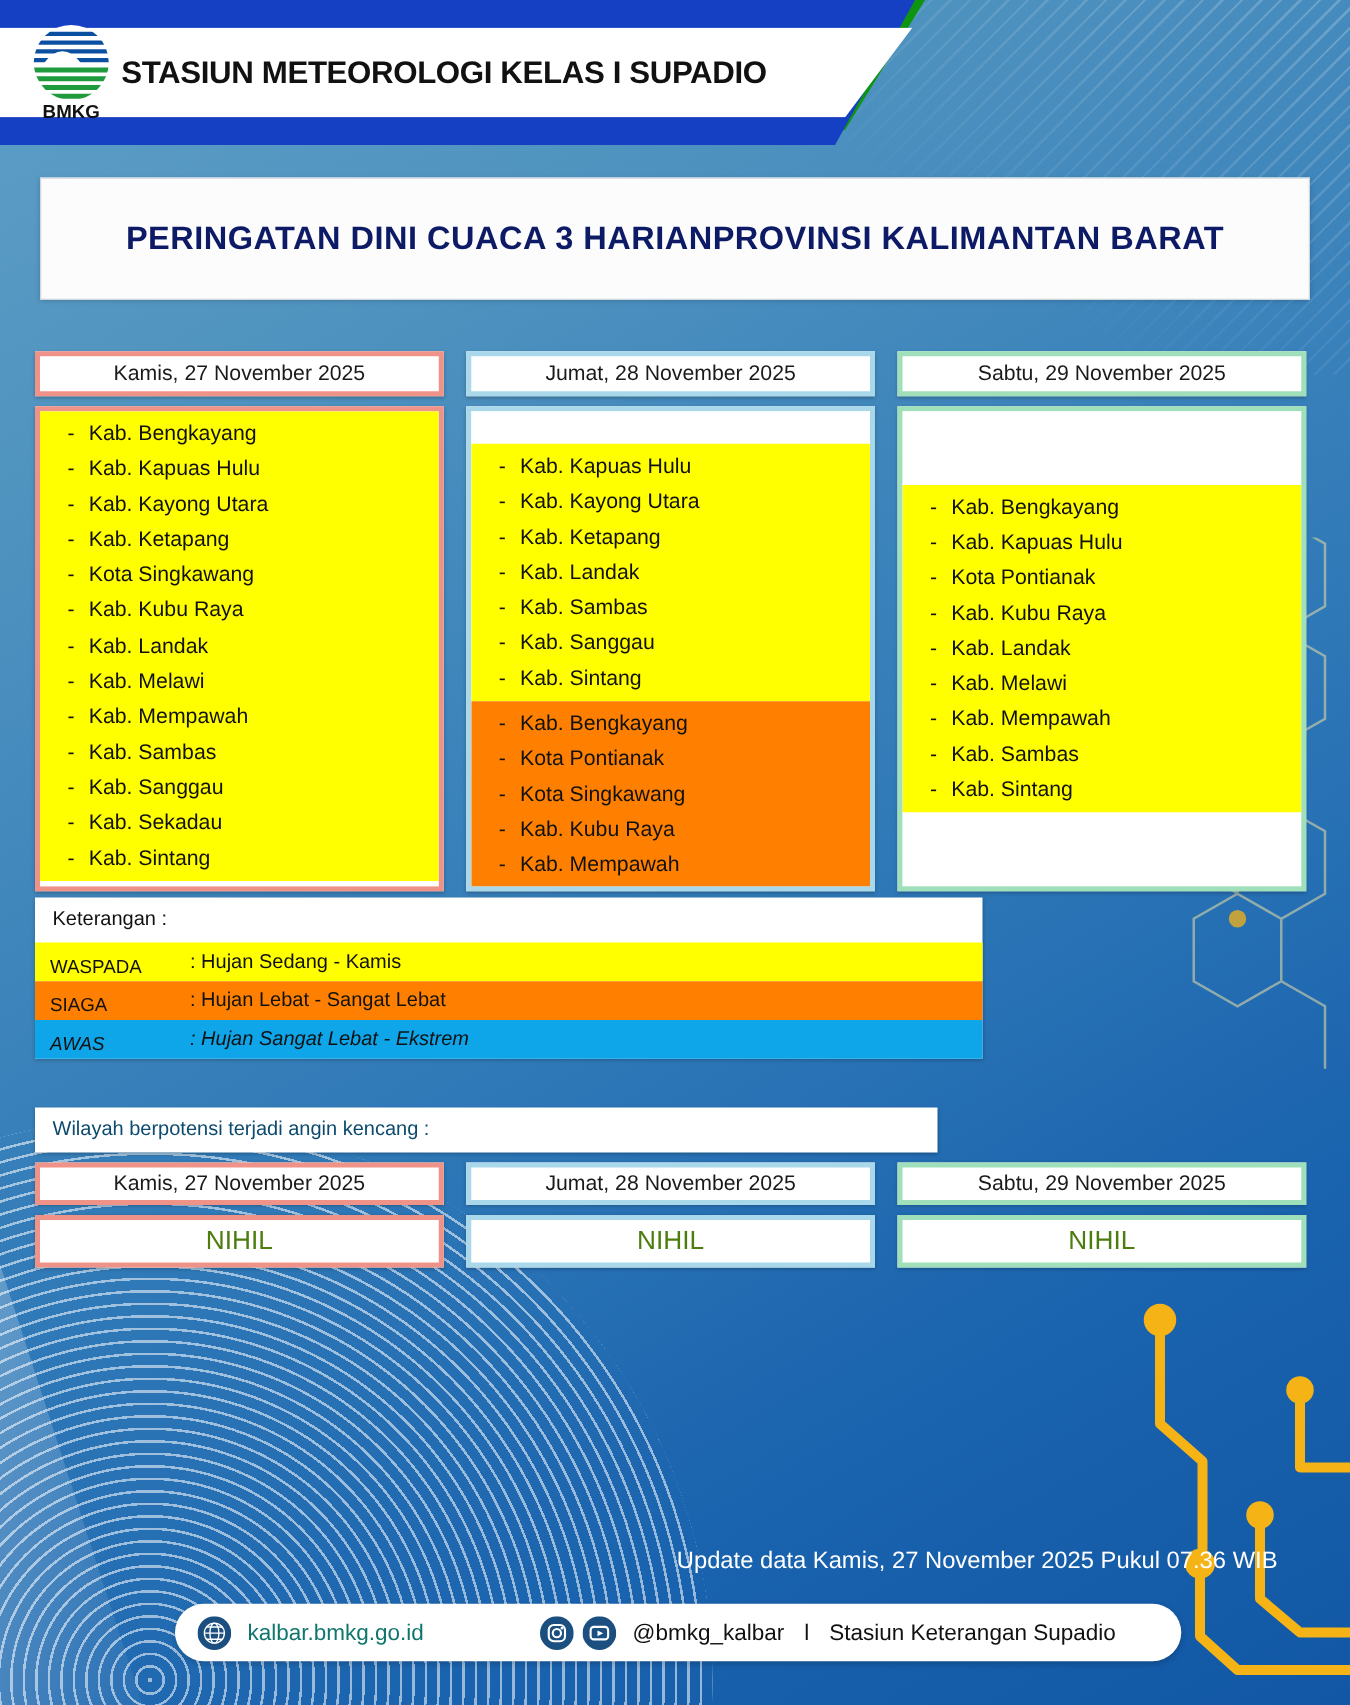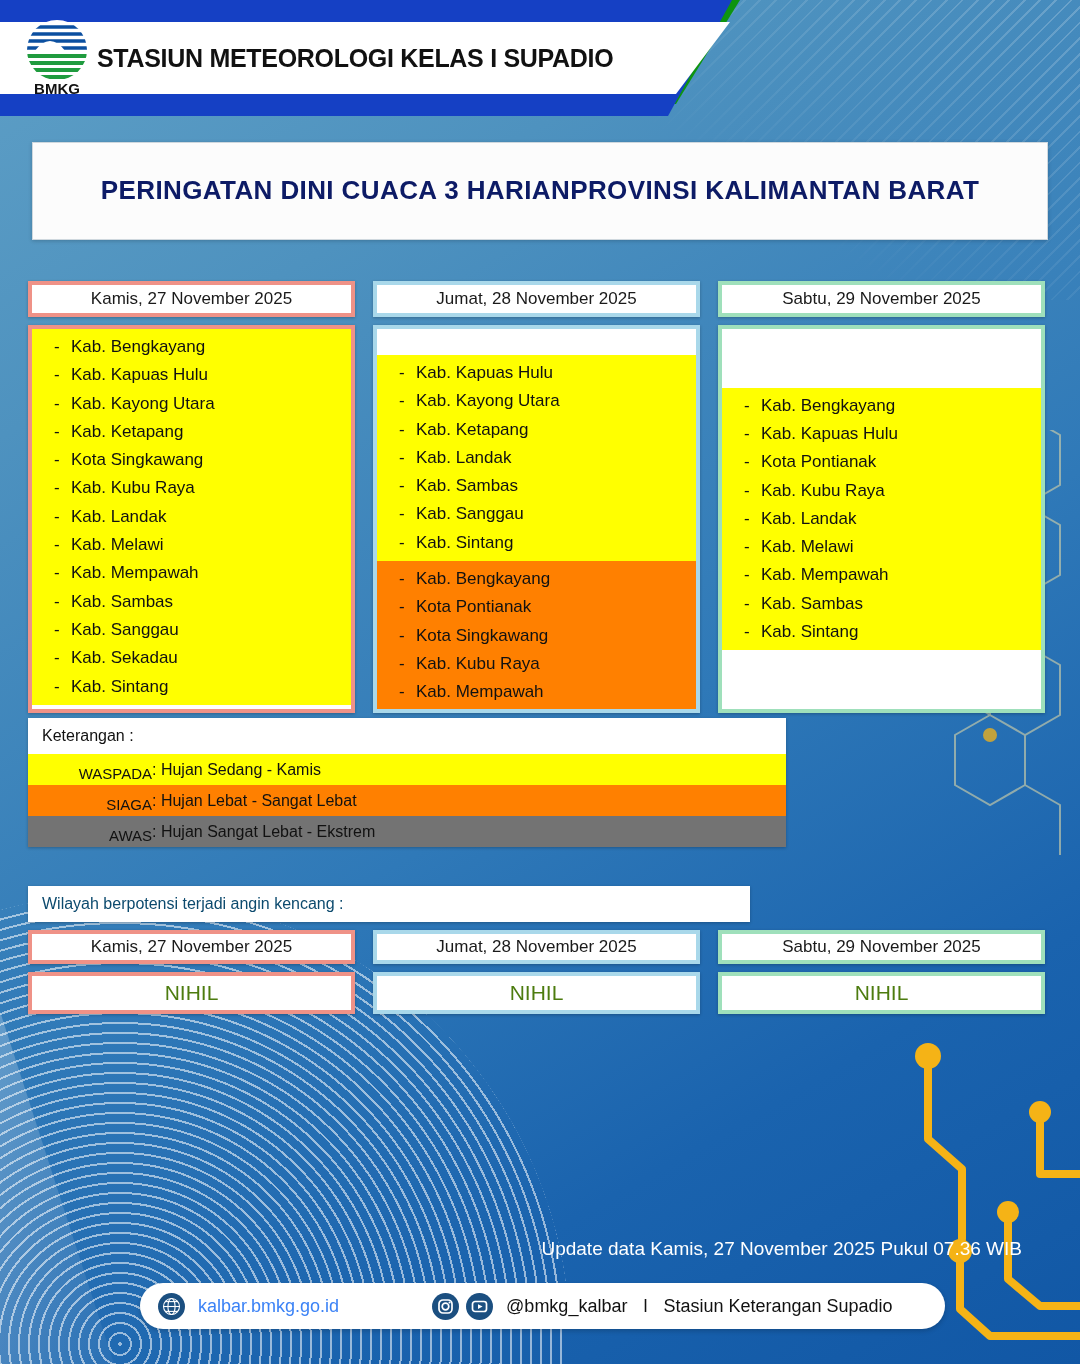--- a/index.html
+++ b/index.html
@@ -102,24 +102,24 @@
   }
   .seg .li .dash { display: inline-block; width: 17px; }
 
   
   .legend {
     position: absolute; left: 28px; top: 718px; width: 758px;
     background: #fff; box-shadow: 0 1px 3px rgba(0,0,0,.25);
   }
   .legend-title { height: 36px; display: flex; align-items: center; padding-left: 14px;
                   font-size: 16px; color: #111; }
-  .legend-row { height: 31px; display: flex; align-items: flex-end; text-align: right; }
+  .legend-row { height: 31px; display: flex; align-items: flex-end; }
   .legend-row.waspada { background: #ffff00; }
   .legend-row.siaga   { background: #ff8000; }
-  .legend-row.awas    { background: #737373; }
+  .legend-row.awas    { background: #0ea5e9; font-style: italic; }
   .legend-row .lab  { width: 124px; padding-left: 12px; font-size: 15px; color: #111; padding-bottom: 3px; }
   .legend-row .desc { font-size: 16px; color: #111; padding-bottom: 6px; }
 
   
   .wind-title {
     position: absolute; left: 28px; top: 886px; width: 722px; height: 36px;
     background: #fff; display: flex; align-items: center; padding-left: 14px;
     font-size: 16px; color: #0c4a6e; box-shadow: 0 1px 3px rgba(0,0,0,.25);
   }
   .wind-cols { position: absolute; left: 28px; top: 930px; width: 1024px; display: flex; gap: 18px; }
@@ -140,21 +140,21 @@
   .update {
     position: absolute; right: 58px; top: 1238px;
     font-size: 19px; color: #ffffff; white-space: nowrap;
   }
   .footer-bar {
     position: absolute; left: 140px; top: 1283px; width: 805px; height: 46px;
     background: #fff; border-radius: 23px; display: flex; align-items: center;
     padding-left: 18px; box-shadow: 0 2px 5px rgba(0,0,0,.2);
   }
   .fi { width: 27px; height: 27px; flex: 0 0 27px; }
-  .f-web { font-size: 18px; color: #3b82f6; margin-left: 13px; }
+  .f-web { font-size: 18px; color: #0f766e; margin-left: 13px; }
   .f-social { margin-left: 93px; display: flex; align-items: center; gap: 7px; }
   .f-handle { font-size: 18px; color: #111; margin-left: 13px; }
   .f-sep { font-size: 18px; color: #111; margin: 0 16px; }
   .f-station { font-size: 18px; color: #111; }
 </style>
 </head>
 <body>
 
 <div class="page">
 

